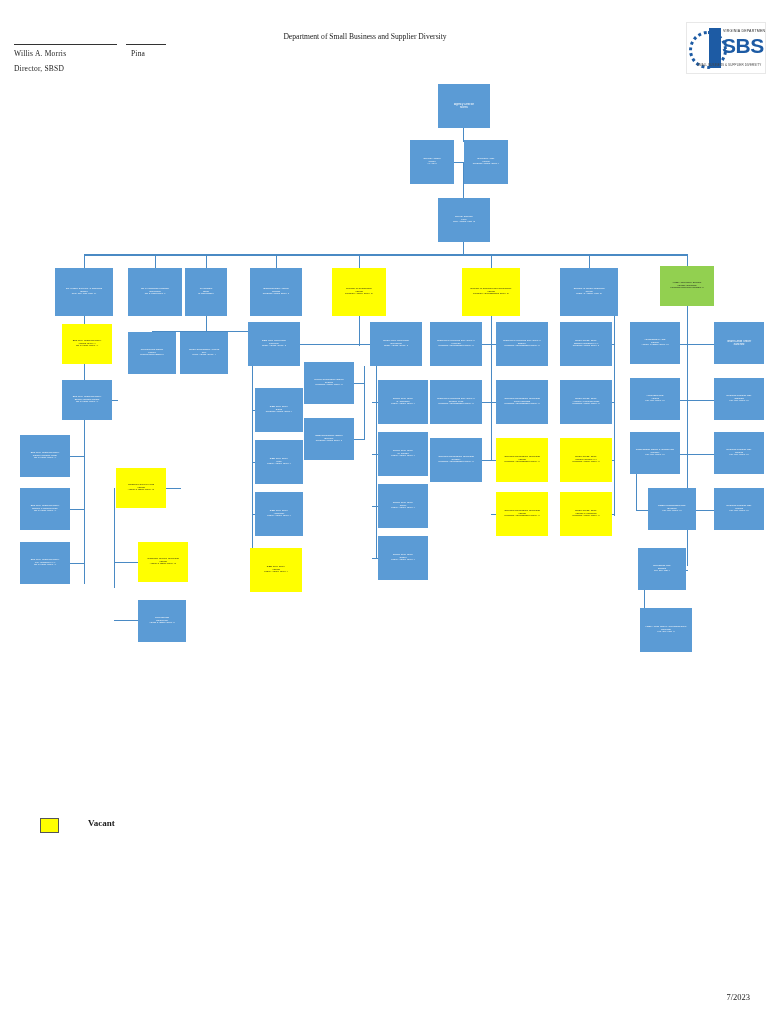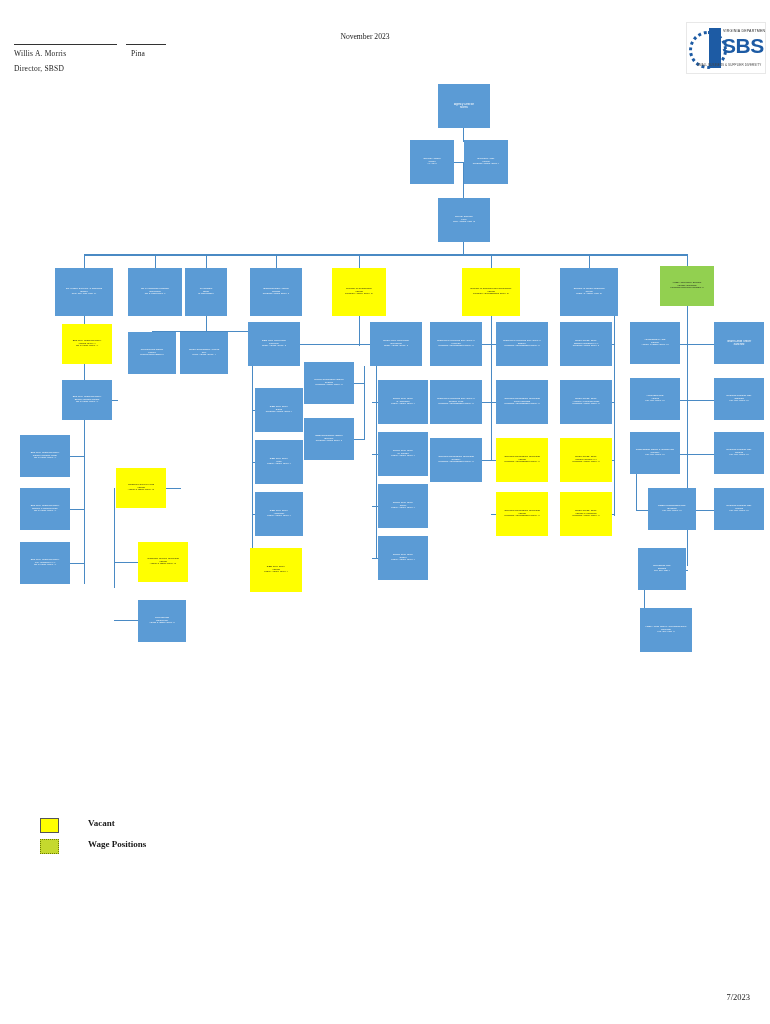--- a/index.html
+++ b/index.html
@@ -64,21 +64,21 @@
 
 <div class="page">
 
   <div class="sig-line" style="left:14px;top:44px;width:103px;"></div>
   <div class="sig-line" style="left:126px;top:44px;width:40px;"></div>
   <div class="hdr-text" style="left:14px;top:49px;">Willis A. Morris</div>
   <div class="hdr-text" style="left:131px;top:49px;">Pina</div>
   <div class="hdr-text" style="left:14px;top:64px;">Director, SBSD</div>
 
   <div class="title-block">
-    <div>November 2023</div>
+    <div>Department of Small Business and Supplier Diversity</div>
   </div>
 
   <div class="logo">
     <div class="gear"></div>
     <div class="flag"></div>
     <div class="va">VIRGINIA DEPARTMENT OF</div>
     <div class="sbsd">SBSD</div>
     <div class="tag">SMALL BUSINESS &amp; SUPPLIER DIVERSITY</div>
   </div>
 
@@ -431,20 +431,16 @@
         <span style="font-size: 2.5px;">Wilkins</span>
         <span style="font-size: 2.5px;">Fin. Srv. Spec. III</span>
       </div>
     </div>
 
   <div id="legend">
       <div class="lg-row">
         <div class="lg-sw" style="background: rgb(255, 255, 0); border: 1px solid rgb(85, 85, 85);"></div>
         <div class="lg-lbl">Vacant</div>
       </div>
-      <div class="lg-row">
-        <div class="lg-sw" style="background: rgb(197, 217, 46); border: 1px dotted rgb(109, 125, 0);"></div>
-        <div class="lg-lbl">Wage Positions</div>
-      </div>
     </div>
 
   <div id="footer-date">7/2023</div>
 </div>
 
 </body></html>

